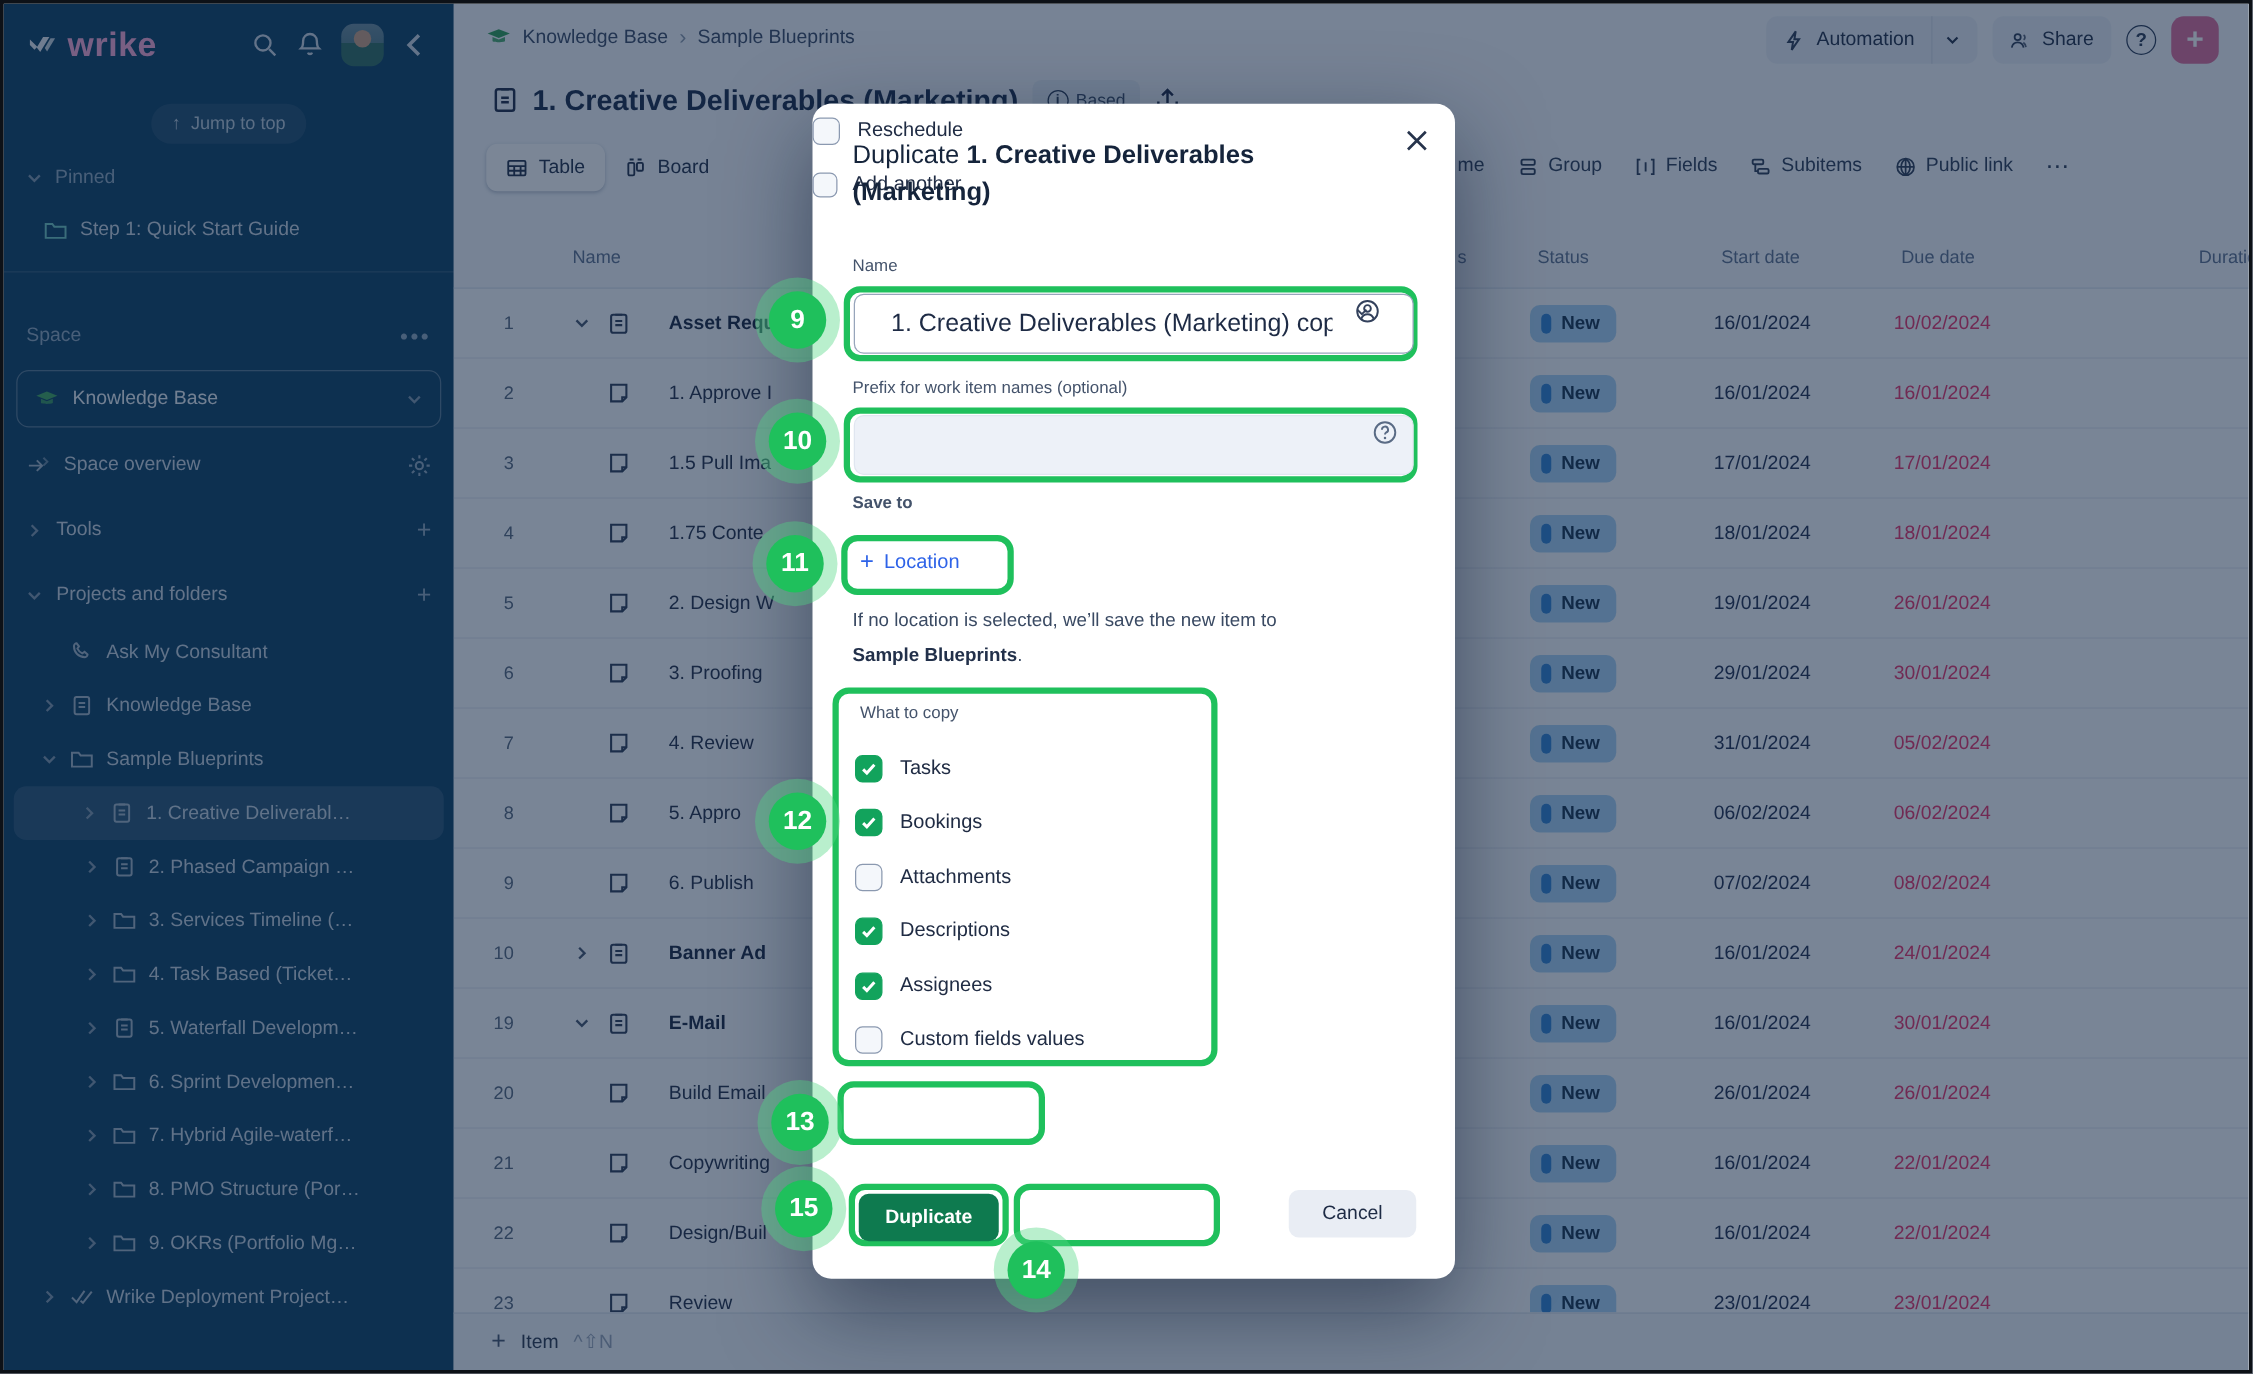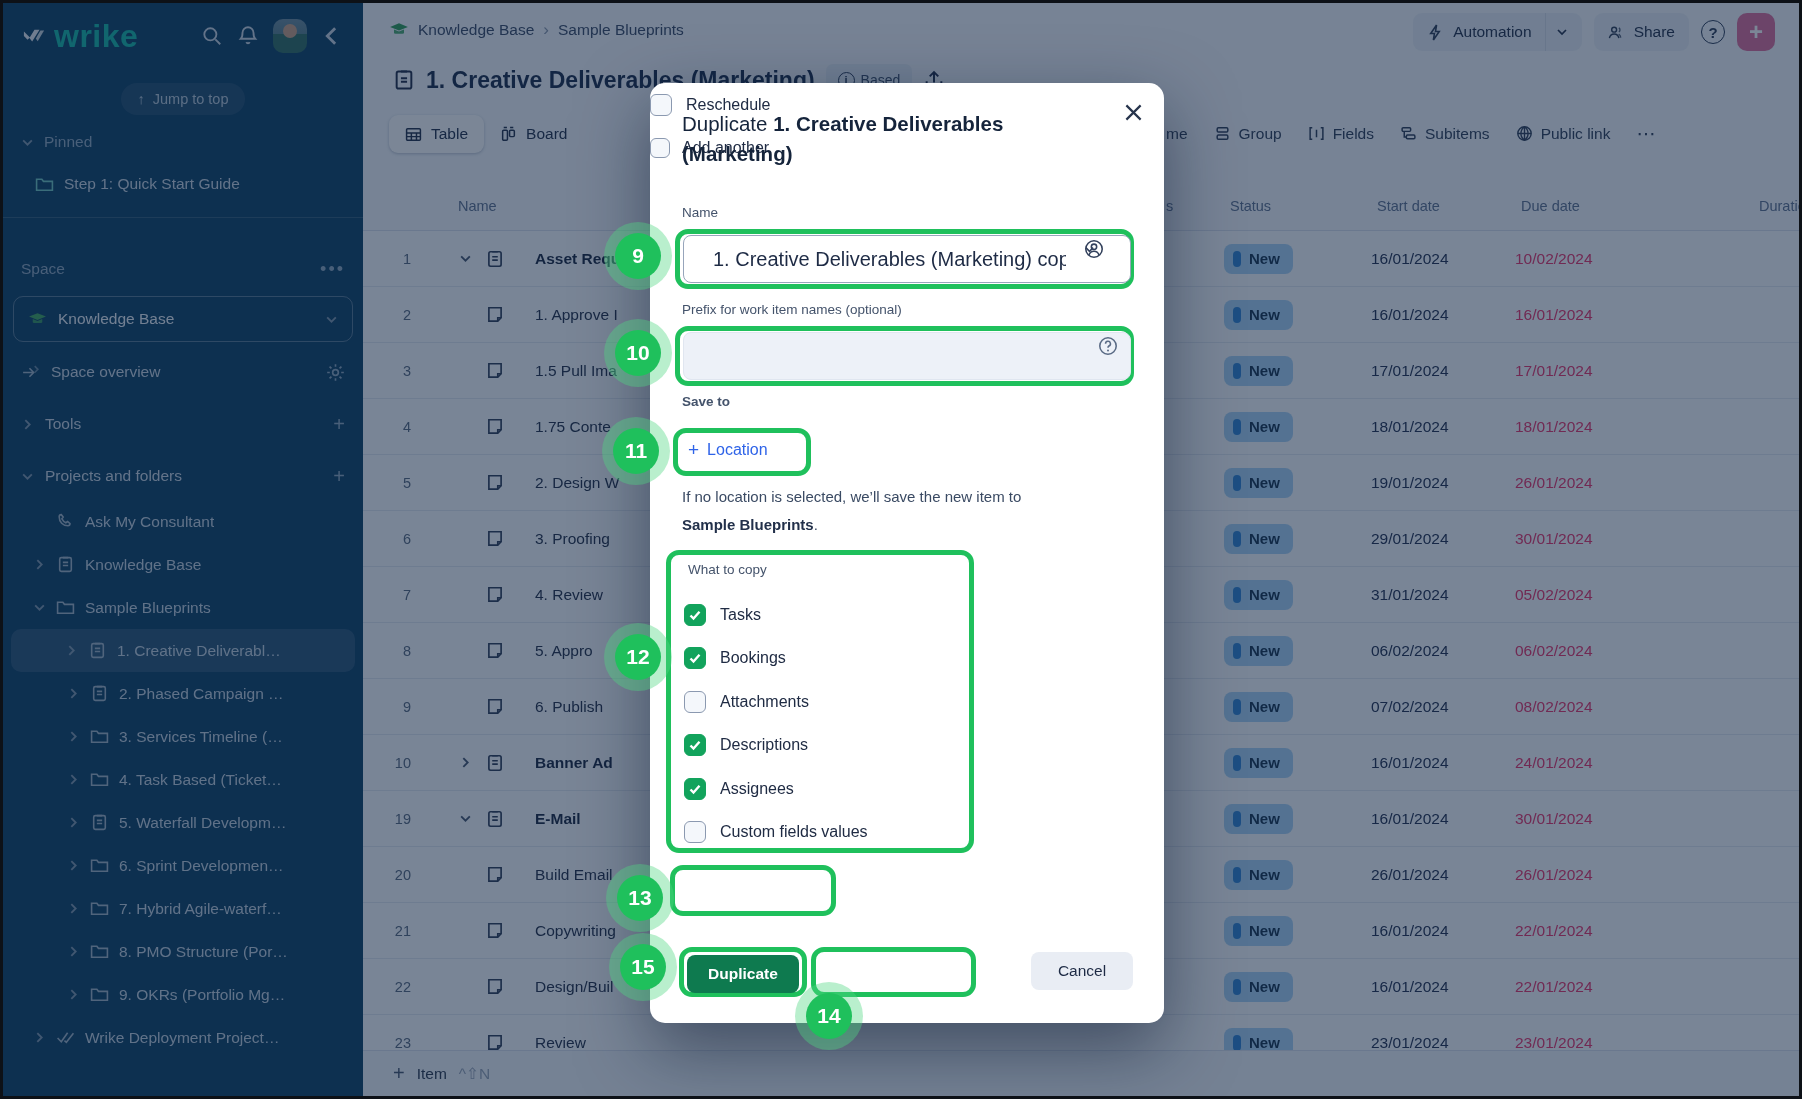--- a/index.html
+++ b/index.html
@@ -5,21 +5,21 @@
   * { margin:0; padding:0; box-sizing:border-box; }
   body { font-family:"Liberation Sans", sans-serif; background:#2a2f3a; }
   .screen { position:relative; width:1802px; height:1099px; overflow:hidden;
             background:#F5F8FC; border:3px solid #0d1117; }
 
   
   .sidebar { position:absolute; left:0; top:0; width:360px; height:100%;
              background:#0D4064; color:#C9D6E2; z-index:1; display:flex; flex-direction:column; }
   .sb-top { display:flex; align-items:center; height:66px; padding:0 20px; gap:14px; }
   .logo { display:flex; align-items:center; gap:9px; margin-right:auto; }
-  .logo-text { font-size:32px; font-weight:700; color:#14b8a6; letter-spacing:.5px; }
+  .logo-text { font-size:27px; font-weight:700; color:#f9a8d4; letter-spacing:.5px; }
   .sb-ic { width:22px; height:22px; color:#C9D6E2; display:inline-flex; }
   .avatar { width:34px; height:34px; border-radius:10px; background:linear-gradient(180deg,#6b8b9d 0%,#57808e 45%,#2f6e63 45%); position:relative; overflow:hidden; }
   .avatar::before { content:""; position:absolute; left:10px; top:5px; width:14px; height:14px; border-radius:50%; background:#caa184; }
   .jump-pill { align-self:center; margin-top:14px; display:flex; align-items:center; gap:8px;
                background:rgba(255,255,255,.08); border-radius:16px; height:32px; padding:0 16px;
                color:#B9C9D8; font-size:14.5px; }
   .sb-row { display:flex; align-items:center; height:42px; padding:0 18px; gap:10px; font-size:15.5px; }
   .sb-sec { color:#8FA8BE; }
   .sb-chev { width:13px; height:13px; display:inline-flex; color:#7E97AD; flex:none; }
   .sb-icon { width:19px; height:19px; display:inline-flex; color:#9FB4C6; flex:none; }

